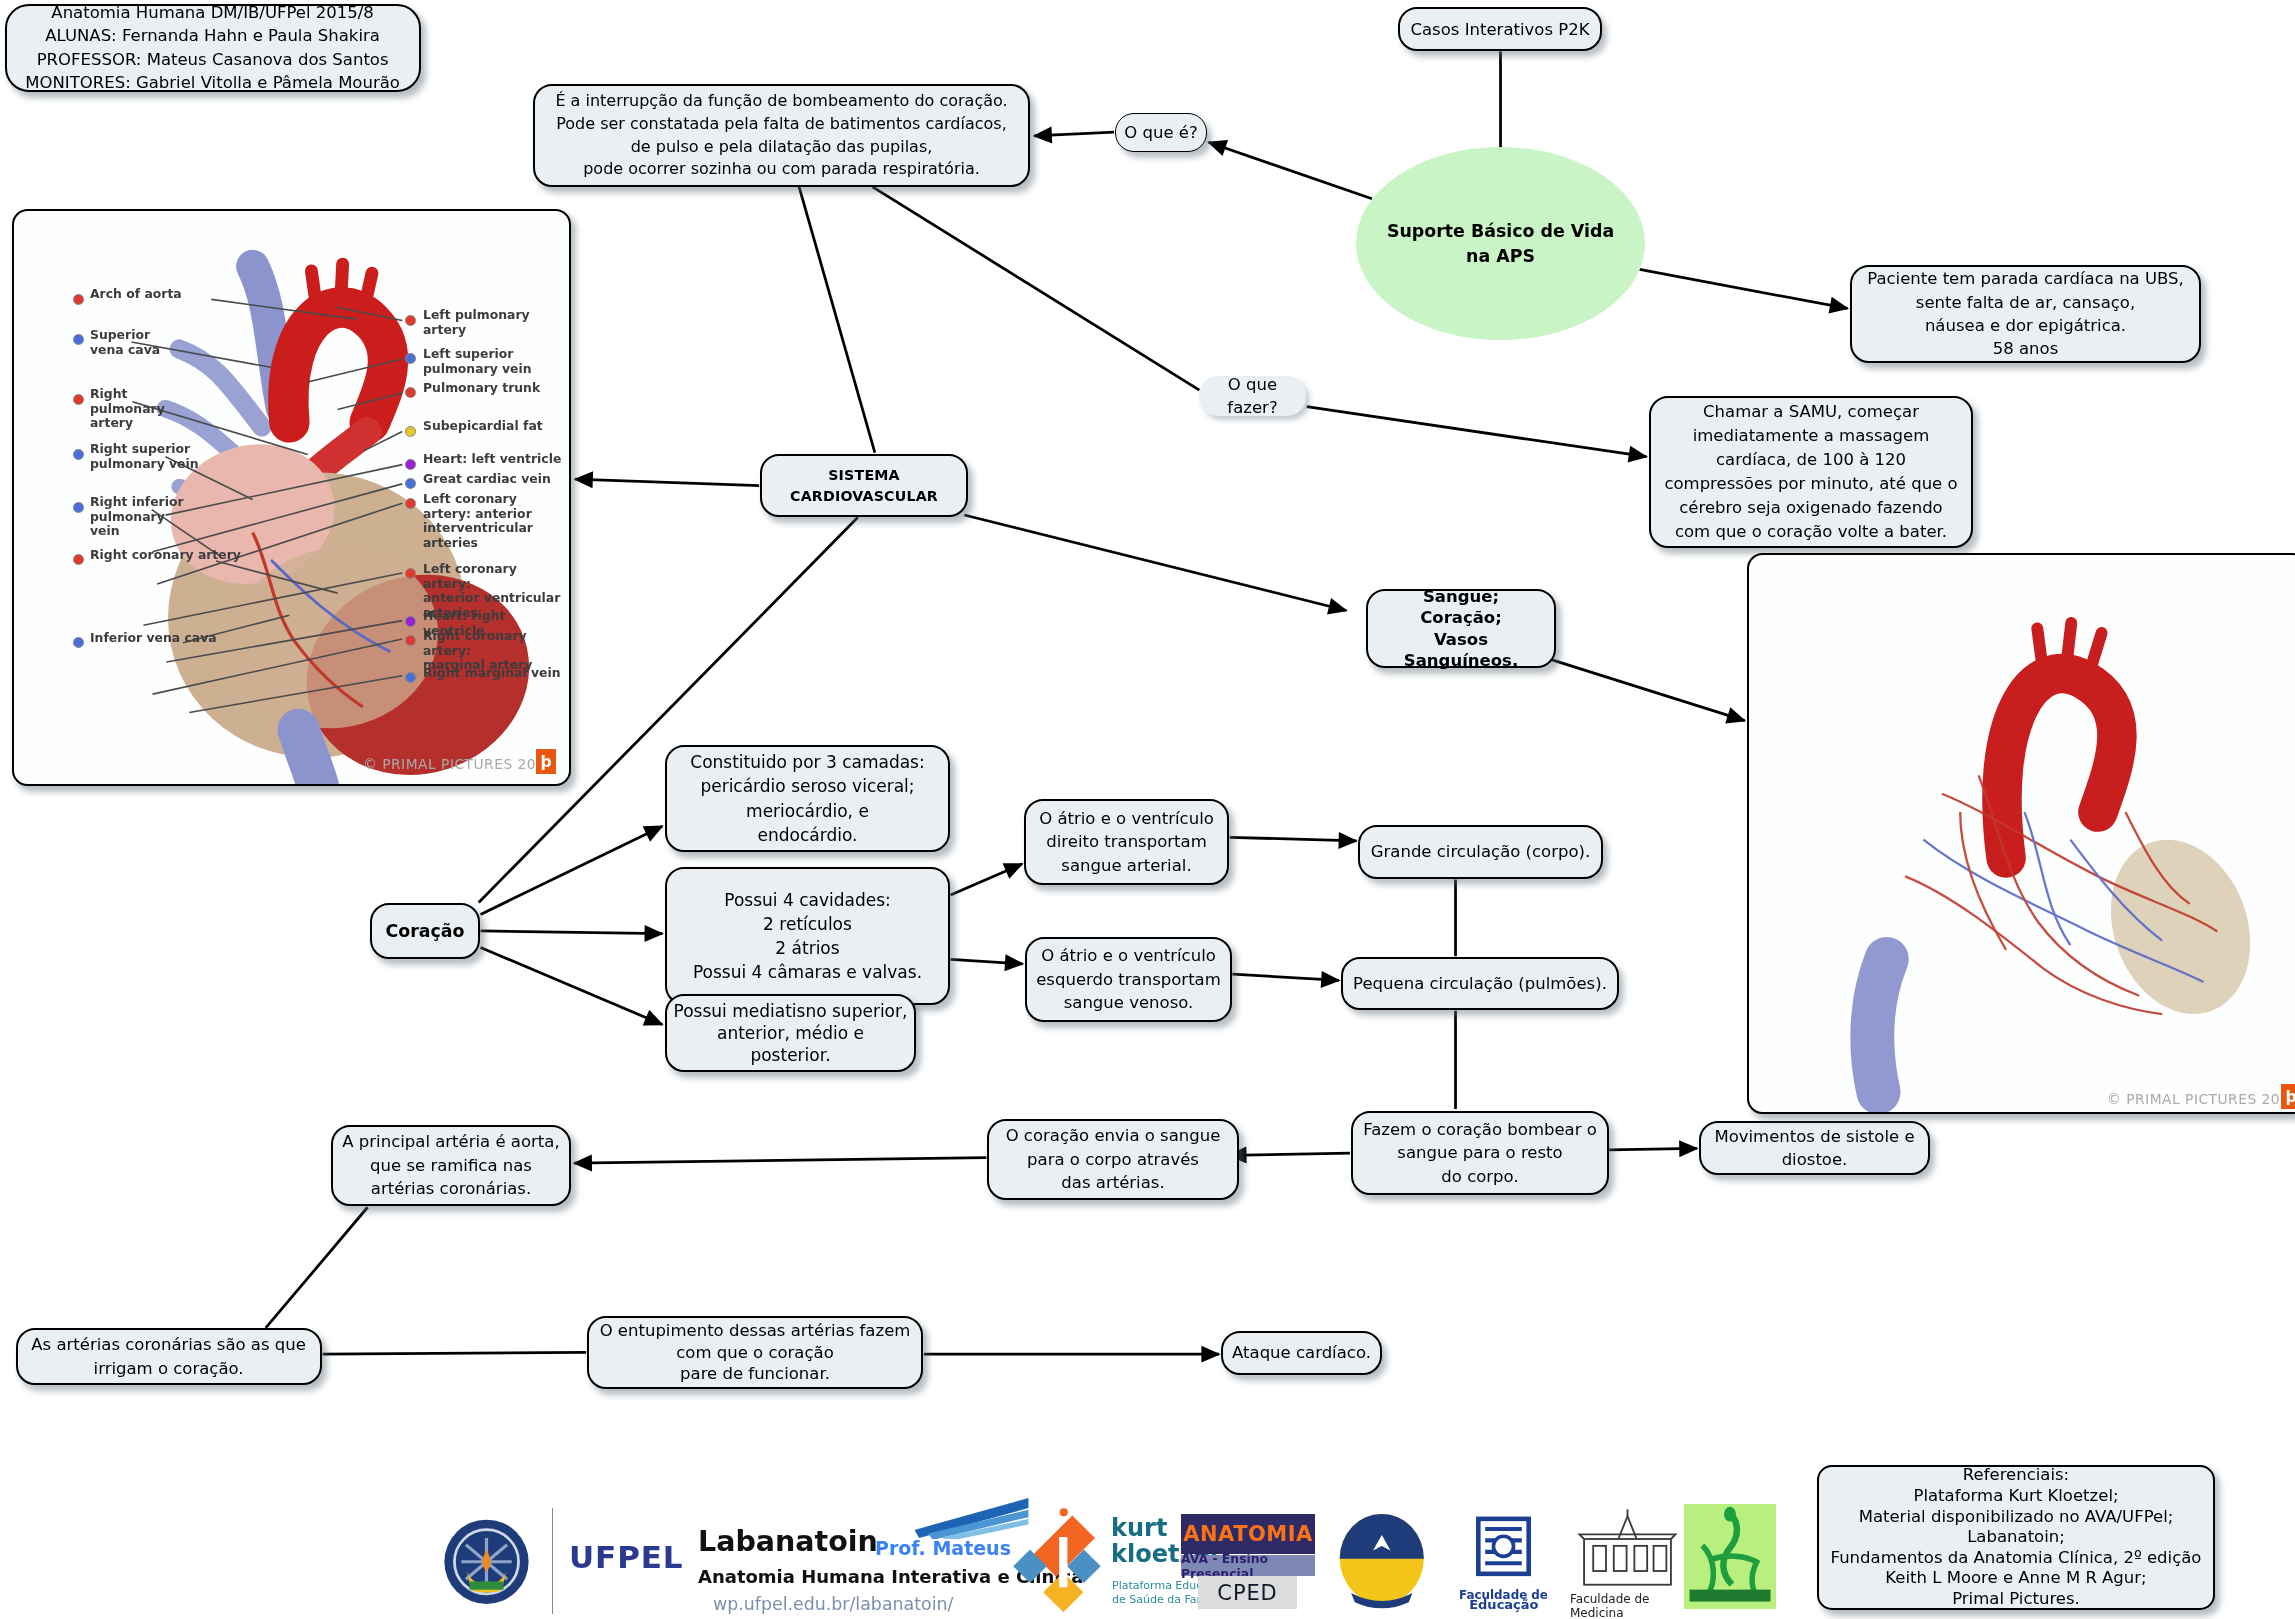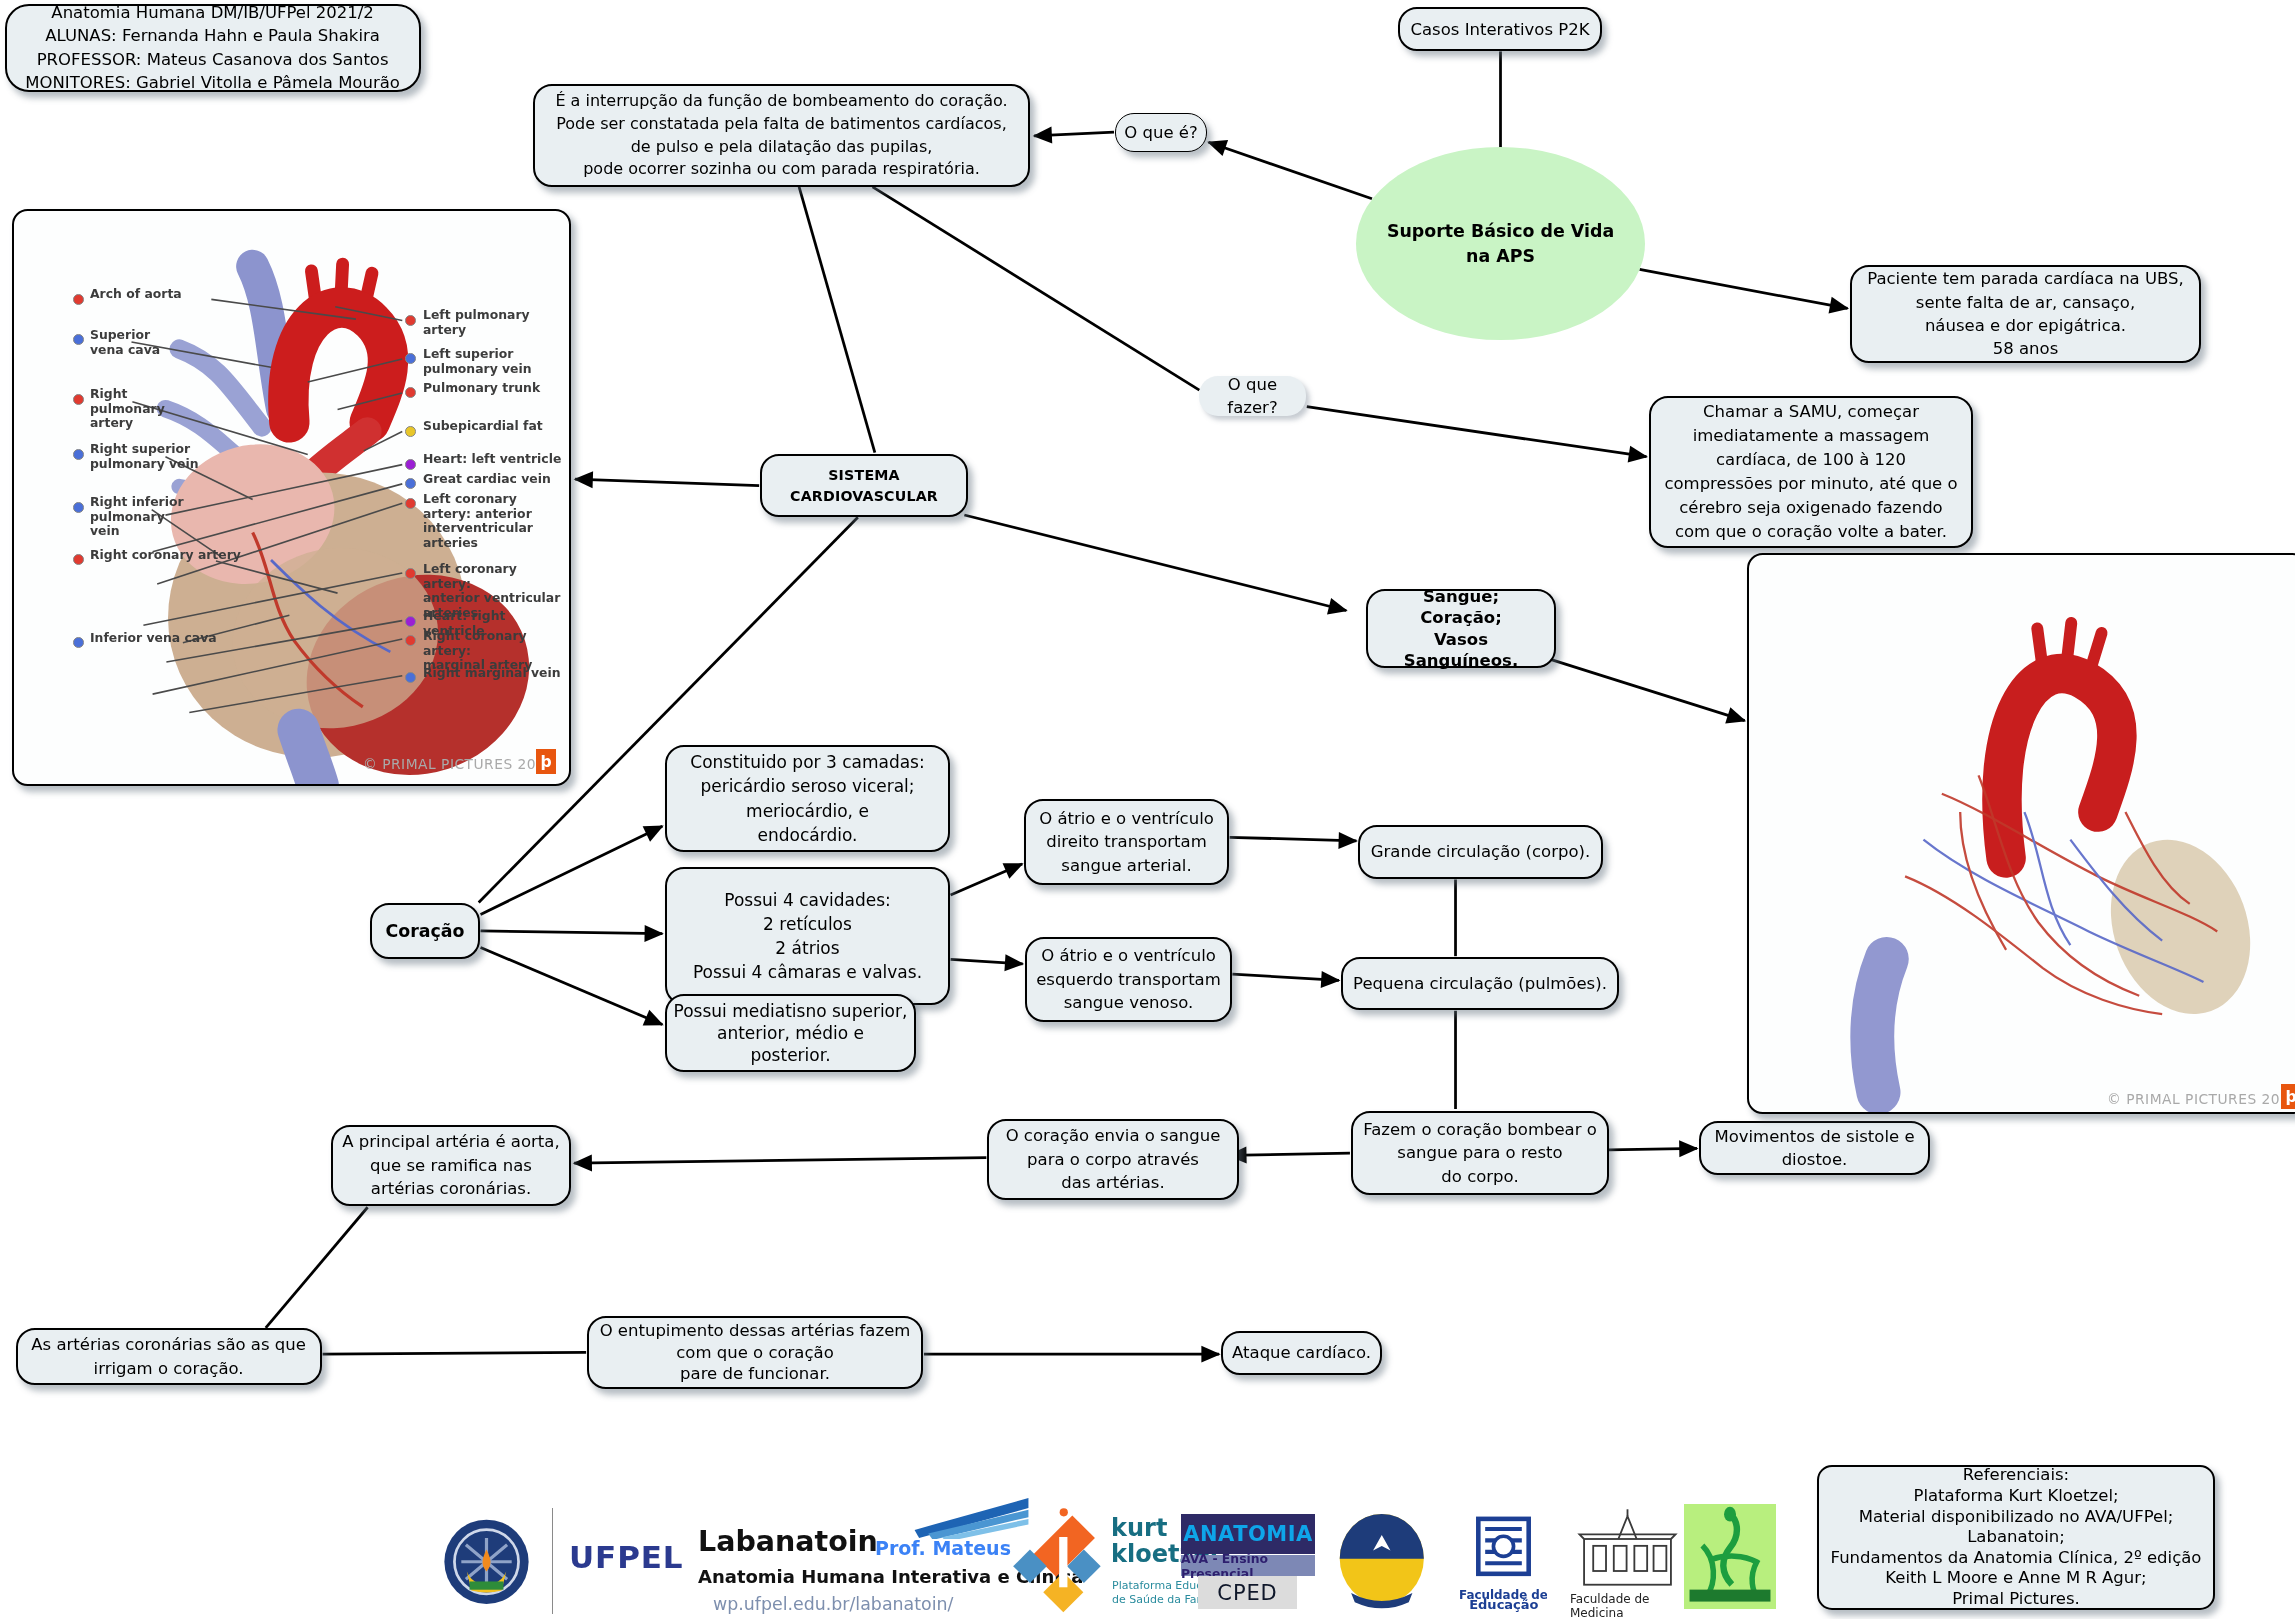--- a/index.html
+++ b/index.html
@@ -61,21 +61,21 @@
       <line x1="3504" y1="2505" x2="3696" y2="2502" marker-end="url(#ah)"></line>
       <line x1="2940" y1="2512" x2="2676" y2="2517" marker-end="url(#ah)"></line>
       <line x1="2148" y1="2522" x2="1250" y2="2534" marker-end="url(#ah)"></line>
       <line x1="800" y1="2630" x2="578" y2="2893"></line>
       <line x1="702" y1="2950" x2="1276" y2="2946"></line>
       <line x1="2012" y1="2950" x2="2655" y2="2950" marker-end="url(#ah)"></line>
       <line x1="3356" y1="1430" x2="3800" y2="1570" marker-end="url(#ah)"></line>
     </g>
   </svg>
 
-  <div class="node" style="left:4.6px;top:3.7px;width:416px;height:88px;border-radius:24px;">Anatomia Humana DM/IB/UFPel 2021/2
+  <div class="node" style="left:4.6px;top:3.7px;width:416px;height:88px;border-radius:24px;">Anatomia Humana DM/IB/UFPel 2015/8
 ALUNAS: Fernanda Hahn e Paula Shakira
 PROFESSOR: Mateus Casanova dos Santos
 MONITORES: Gabriel Vitolla e Pâmela Mourão</div>
 
   <div class="node" style="left:533px;top:84px;width:497px;height:103px;font-size:16px;">É a interrupção da função de bombeamento do coração.
 Pode ser constatada pela falta de batimentos cardíacos,
 de pulso e pela dilatação das pupilas,
 pode ocorrer sozinha ou com parada respiratória.</div>
 
   <div class="node" style="left:1398px;top:7.3px;width:204px;height:44px;">Casos Interativos P2K</div>
@@ -320,21 +320,21 @@
       <circle cx="122" cy="16" r="9" fill="#f26522"></circle>
       <rect x="112" y="70" width="18" height="110" fill="#fff"></rect>
     </svg>
   </div>
   <div class="ftext" style="left:1111px;top:1515px;font-size:24px;font-weight:bold;color:#176e82;line-height:1.1;">kurt
 kloetzel</div>
   <div class="ftext" style="left:1112px;top:1579px;font-size:11px;color:#2a8c9e;line-height:1.25;">Plataforma Educacional
 de Saúde da Família</div>
 
   <div class="footer-item" style="left:1181px;top:1514px;width:134px;height:40px;background:#2e2a66;display:flex;align-items:center;justify-content:center;">
-    <span style="font-size:21px;font-weight:bold;color:#0ea5e9;letter-spacing:0.5px;">ANATOMIA</span>
+    <span style="font-size:21px;font-weight:bold;color:#f97316;letter-spacing:0.5px;">ANATOMIA</span>
   </div>
   <div class="footer-item" style="left:1181px;top:1555px;width:134px;height:21px;background:#7d88b5;display:flex;align-items:center;justify-content:center;">
     <span style="font-size:12.4px;font-weight:bold;color:#2d1f6e;">AVA - Ensino Presencial</span>
   </div>
   <div class="footer-item" style="left:1198px;top:1576px;width:99px;height:33px;background:#dcdcdc;display:flex;align-items:center;justify-content:center;">
     <span style="font-size:21px;color:#0f172a;letter-spacing:0.9px;">CPED</span>
   </div>
 
   <div class="footer-item" style="left:1337px;top:1513px;">
     <svg width="90" height="96" viewBox="0 0 195 210">

